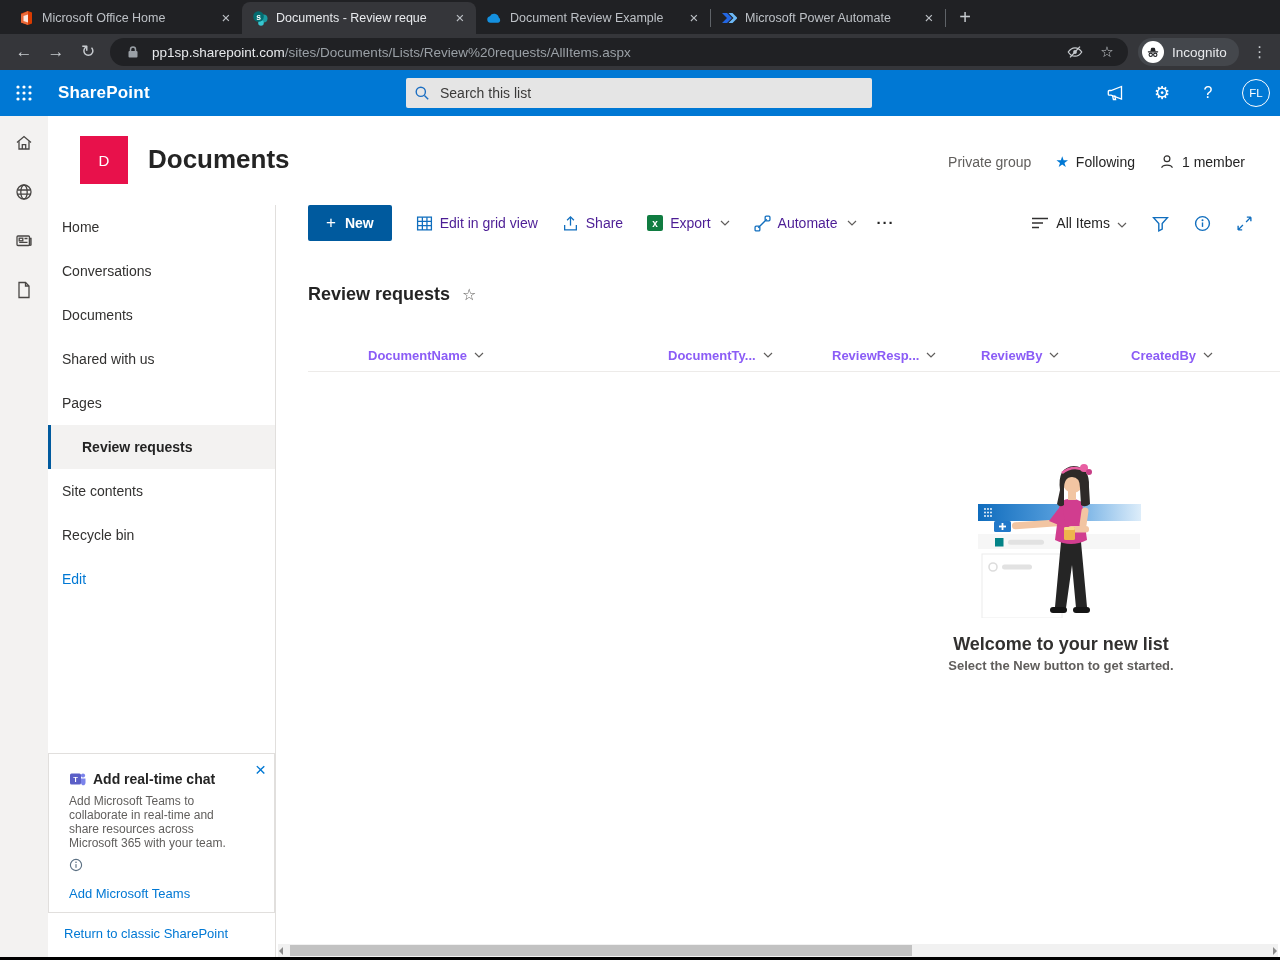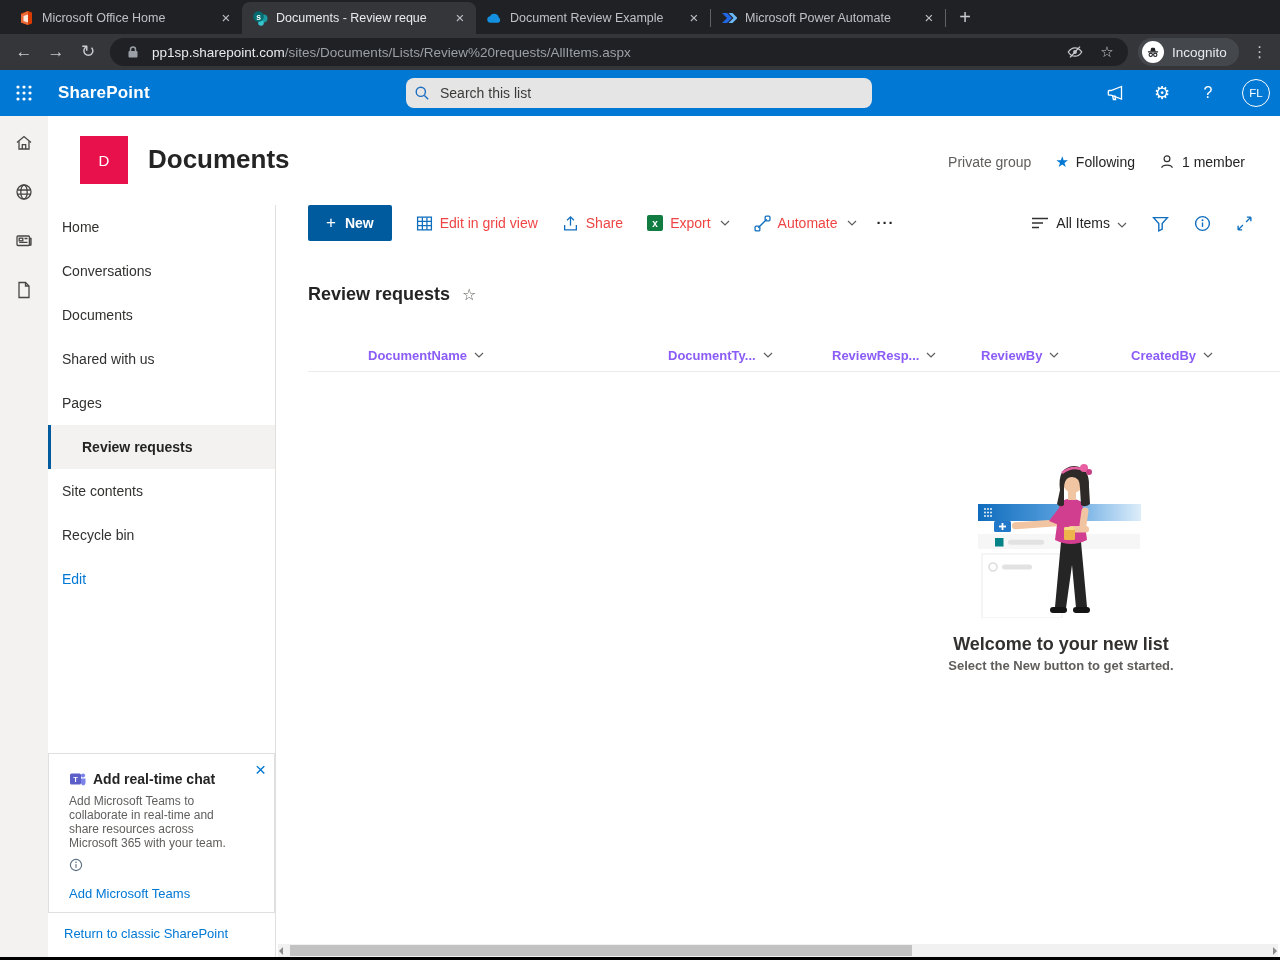--- a/index.html
+++ b/index.html
@@ -29,21 +29,21 @@
   .omni-ic{width:22px;height:22px;display:flex;align-items:center;justify-content:center;margin-left:10px;}
   .bookmark-star{color:#c7cbcf;font-size:15px;}
   .incog-badge{height:28px;margin-left:10px;background:#44474c;border-radius:14px;display:flex;align-items:center;padding:0 12px 0 4px;color:#e8eaed;font-size:13.5px;}
   .incog-circle{width:22px;height:22px;border-radius:50%;background:#fff;display:flex;align-items:center;justify-content:center;margin-right:8px;}
   .menu-dots{margin-left:10px;color:#c7cbcf;font-size:15px;width:22px;text-align:center;}
 
   
   .suitebar{position:absolute;left:0;top:70px;width:1280px;height:46px;background:var(--accent,#0078d4);display:flex;align-items:center;}
   .waffle{width:48px;height:46px;display:flex;align-items:center;justify-content:center;}
   .brand{color:#fff;font-size:17px;font-weight:700;margin-left:10px;letter-spacing:.2px;}
-  .sp-search{position:absolute;left:406px;top:8px;width:466px;height:30px;background:#e5e5e5;border-radius:8px;display:flex;align-items:center;padding:0 8px;box-sizing:border-box;}
+  .sp-search{position:absolute;left:406px;top:8px;width:466px;height:30px;background:#e5e5e5;border-radius:2px;display:flex;align-items:center;padding:0 8px;box-sizing:border-box;}
   .sp-search input{border:0;outline:0;background:transparent;font-size:14px;color:#252423;margin-left:8px;flex:1;font-family:inherit;}
   .sp-search input::placeholder{color:#3b3a39;opacity:1;}
   .suite-right{position:absolute;right:10px;top:0;height:46px;display:flex;align-items:center;gap:22px;}
   .suite-ic{width:24px;height:24px;display:flex;align-items:center;justify-content:center;color:#fff;font-size:18px;}
   .avatar{width:28px;height:28px;border-radius:50%;border:1.5px solid #fff;color:#fff;font-size:11.5px;display:flex;align-items:center;justify-content:center;box-sizing:border-box;}
 
   
   .siteheader{position:absolute;left:48px;top:116px;width:1232px;height:89px;background:#fff;}
   .sitelogo{position:absolute;left:32px;top:20px;width:48px;height:48px;background:var(--logo,#e8114b);color:#fff;font-size:15px;display:flex;align-items:center;justify-content:center;}
   .sitetitle{position:absolute;left:100px;top:28px;margin:0;font-size:26px;font-weight:700;color:#242424;}
@@ -68,21 +68,21 @@
   .promo-body{margin:6px 0 0 20px;width:172px;font-size:12px;line-height:14px;color:#605e5c;}
   .promo-info{margin:8px 0 0 20px;width:14px;height:14px;}
   .promo-link{display:block;margin:10px 0 0 20px;font-size:13px;color:var(--accent,#0078d4);text-decoration:none;}
   .classic-link{position:absolute;left:16px;bottom:16px;font-size:13px;color:var(--accent,#0078d4);text-decoration:none;}
 
   
   .main{position:absolute;left:276px;top:205px;width:1004px;height:752px;background:#fff;overflow:hidden;}
   .cmdbar{position:absolute;left:0;top:0;width:1004px;height:36px;display:flex;align-items:center;box-sizing:border-box;padding:0 27px 0 32px;}
   .btn-new{height:36px;padding:0 18px;background:var(--accent-dark,#005a9e);color:#fff;border:0;border-radius:2px;font-size:14px;font-weight:700;display:flex;align-items:center;gap:9px;font-family:inherit;}
   .btn-new .plus{font-size:17px;font-weight:400;}
-  .cmd-btn{display:flex;align-items:center;gap:7px;margin-left:24px;font-size:14px;color:#ef4444;background:none;border:0;padding:0;font-family:inherit;}
+  .cmd-btn{display:flex;align-items:center;gap:7px;margin-left:24px;font-size:14px;color:#4c1d95;background:none;border:0;padding:0;font-family:inherit;}
   .cmd-btn .chev{margin-left:2px;display:flex;}
   .cmd-more{margin-left:20px;font-size:15px;font-weight:700;color:#242424;letter-spacing:1px;line-height:10px;}
   .cmd-right{margin-left:auto;display:flex;align-items:center;gap:24px;}
   .view-sel{display:flex;align-items:center;gap:7px;font-size:14px;color:#242424;}
   .icon-btn{width:18px;height:18px;display:flex;align-items:center;justify-content:center;}
 
   .list-title-row{position:absolute;left:32px;top:79px;display:flex;align-items:center;gap:12px;}
   .list-title{margin:0;font-size:18px;font-weight:700;color:#242424;}
   .fav-star{color:#605e5c;font-size:16px;}
 

